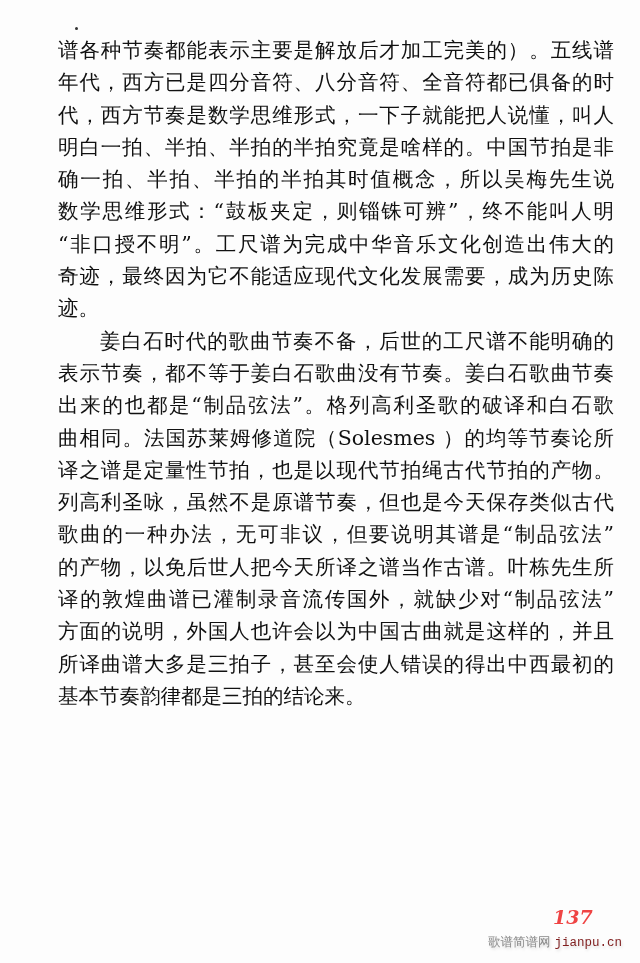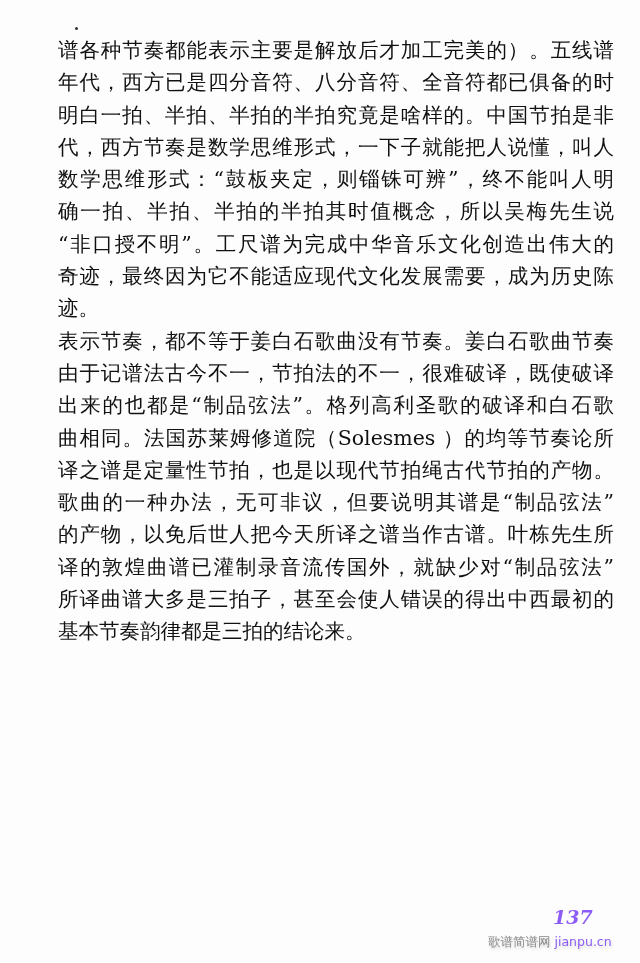--- a/index.html
+++ b/index.html
@@ -51,64 +51,67 @@
       padding-left: 42px;
     }
     .page-number {
       position: absolute;
       left: 553px;
       top: 906px;
       font-family: "DejaVu Serif", serif;
       font-style: italic;
       font-weight: bold;
       font-size: 19px;
-      color: #8b5cf6;
+      color: #ef4444;
     }
     .watermark {
       position: absolute;
       left: 488px;
       top: 934px;
       font-family: "DejaVu Sans", sans-serif;
       font-size: 12.5px;
       color: #8a8a8a;
       white-space: nowrap;
       text-shadow: 1px 2px 3px rgba(0,0,0,0.15);
     }
     .watermark .wm-domain {
-      color: #8b5cf6;
+      color: #7f1d1d;
       margin-left: 4px;
+      font-family: Liberation Mono, monospace;
     }
   </style>
 </head>
 <body>
 
 <div class="page">
   <div class="speck"></div>
 
   <div class="text-block">
     <div>
       <span class="line">谱各种节奏都能表示主要是解放后才加工完美的）。五线谱</span>
       <span class="line">年代，西方已是四分音符、八分音符、全音符都已俱备的时</span>
+      <span class="line">代，西方节奏是数学思维形式，一下子就能把人说懂，叫人</span>
       <span class="line">明白一拍、半拍、半拍的半拍究竟是啥样的。中国节拍是非</span>
-      <span class="line">代，西方节奏是数学思维形式，一下子就能把人说懂，叫人</span>
+      <span class="line">确一拍、半拍、半拍的半拍其时值概念，所以吴梅先生说</span>
       <span class="line">数学思维形式：“鼓板夹定，则锱铢可辨”，终不能叫人明</span>
-      <span class="line">确一拍、半拍、半拍的半拍其时值概念，所以吴梅先生说</span>
       <span class="line">“非口授不明”。工尺谱为完成中华音乐文化创造出伟大的</span>
       <span class="line">奇迹，最终因为它不能适应现代文化发展需要，成为历史陈</span>
       <span class="line last">迹。</span>
     </div>
     <div>
+      <span class="line indent">姜白石时代的歌曲节奏不备，后世的工尺谱不能明确的</span>
       <span class="line">表示节奏，都不等于姜白石歌曲没有节奏。姜白石歌曲节奏</span>
-      <span class="line">由于记谱法古今不一，节拍法的不一，很难破译，既使破译</span>
       <span class="line">出来的也都是“制品弦法”。格列高利圣歌的破译和白石歌</span>
       <span class="line">曲相同。法国苏莱姆修道院（Solesmes ）的均等节奏论所</span>
       <span class="line">译之谱是定量性节拍，也是以现代节拍绳古代节拍的产物。</span>
+      <span class="line">列高利圣咏，虽然不是原谱节奏，但也是今天保存类似古代</span>
       <span class="line">歌曲的一种办法，无可非议，但要说明其谱是“制品弦法”</span>
       <span class="line">的产物，以免后世人把今天所译之谱当作古谱。叶栋先生所</span>
       <span class="line">译的敦煌曲谱已灌制录音流传国外，就缺少对“制品弦法”</span>
+      <span class="line">方面的说明，外国人也许会以为中国古曲就是这样的，并且</span>
       <span class="line">所译曲谱大多是三拍子，甚至会使人错误的得出中西最初的</span>
       <span class="line last">基本节奏韵律都是三拍的结论来。</span>
     </div>
   </div>
 
   <div class="page-number">137</div>
 
   <div class="watermark">
     <span>歌谱简谱网</span><span class="wm-domain">jianpu.cn</span>
   </div>

